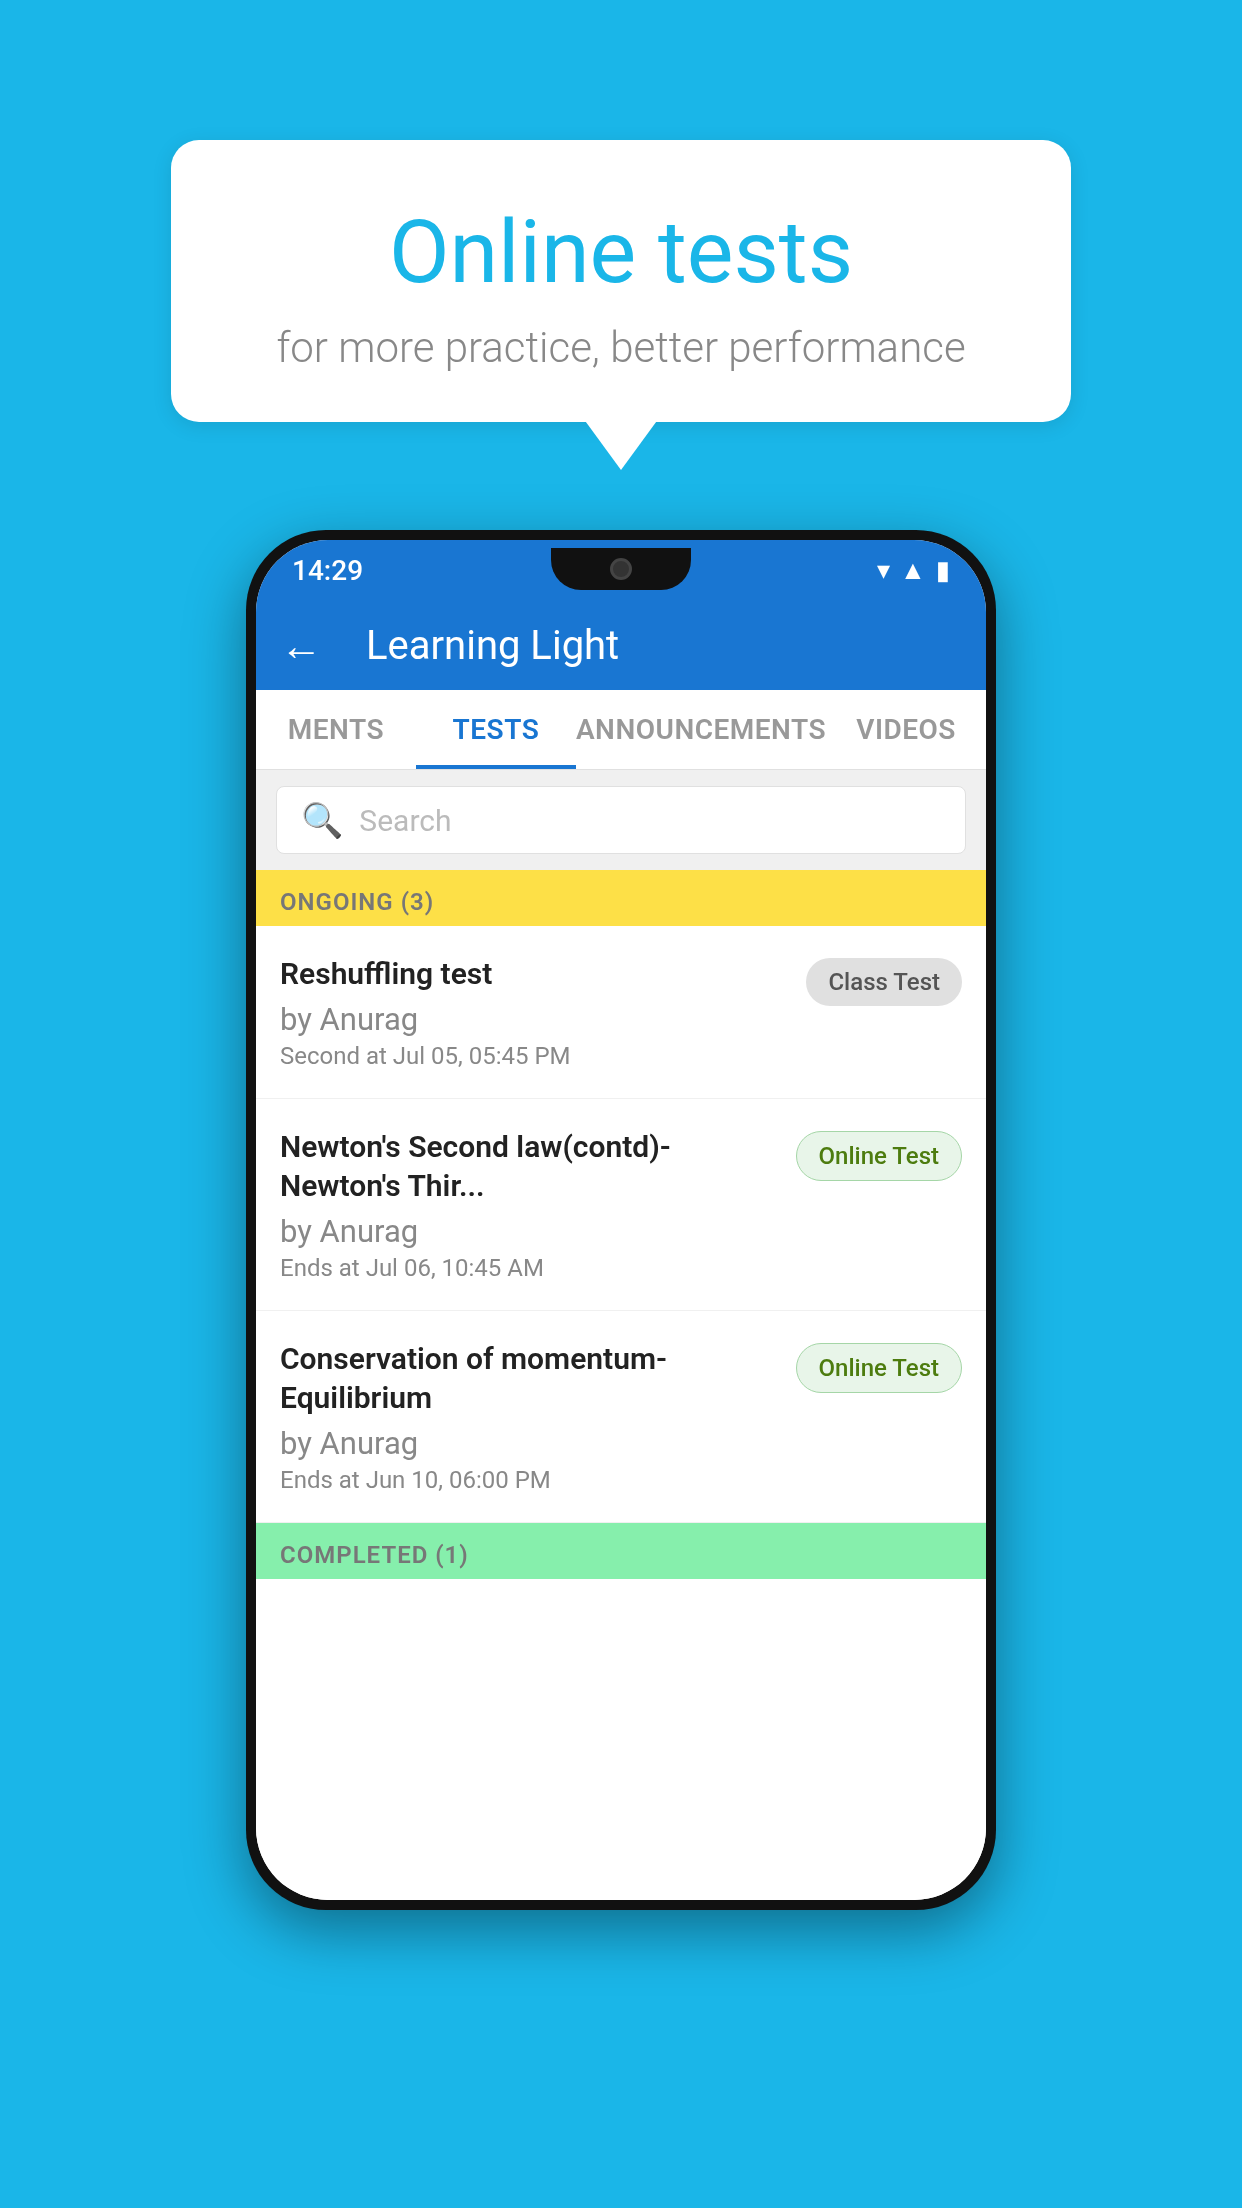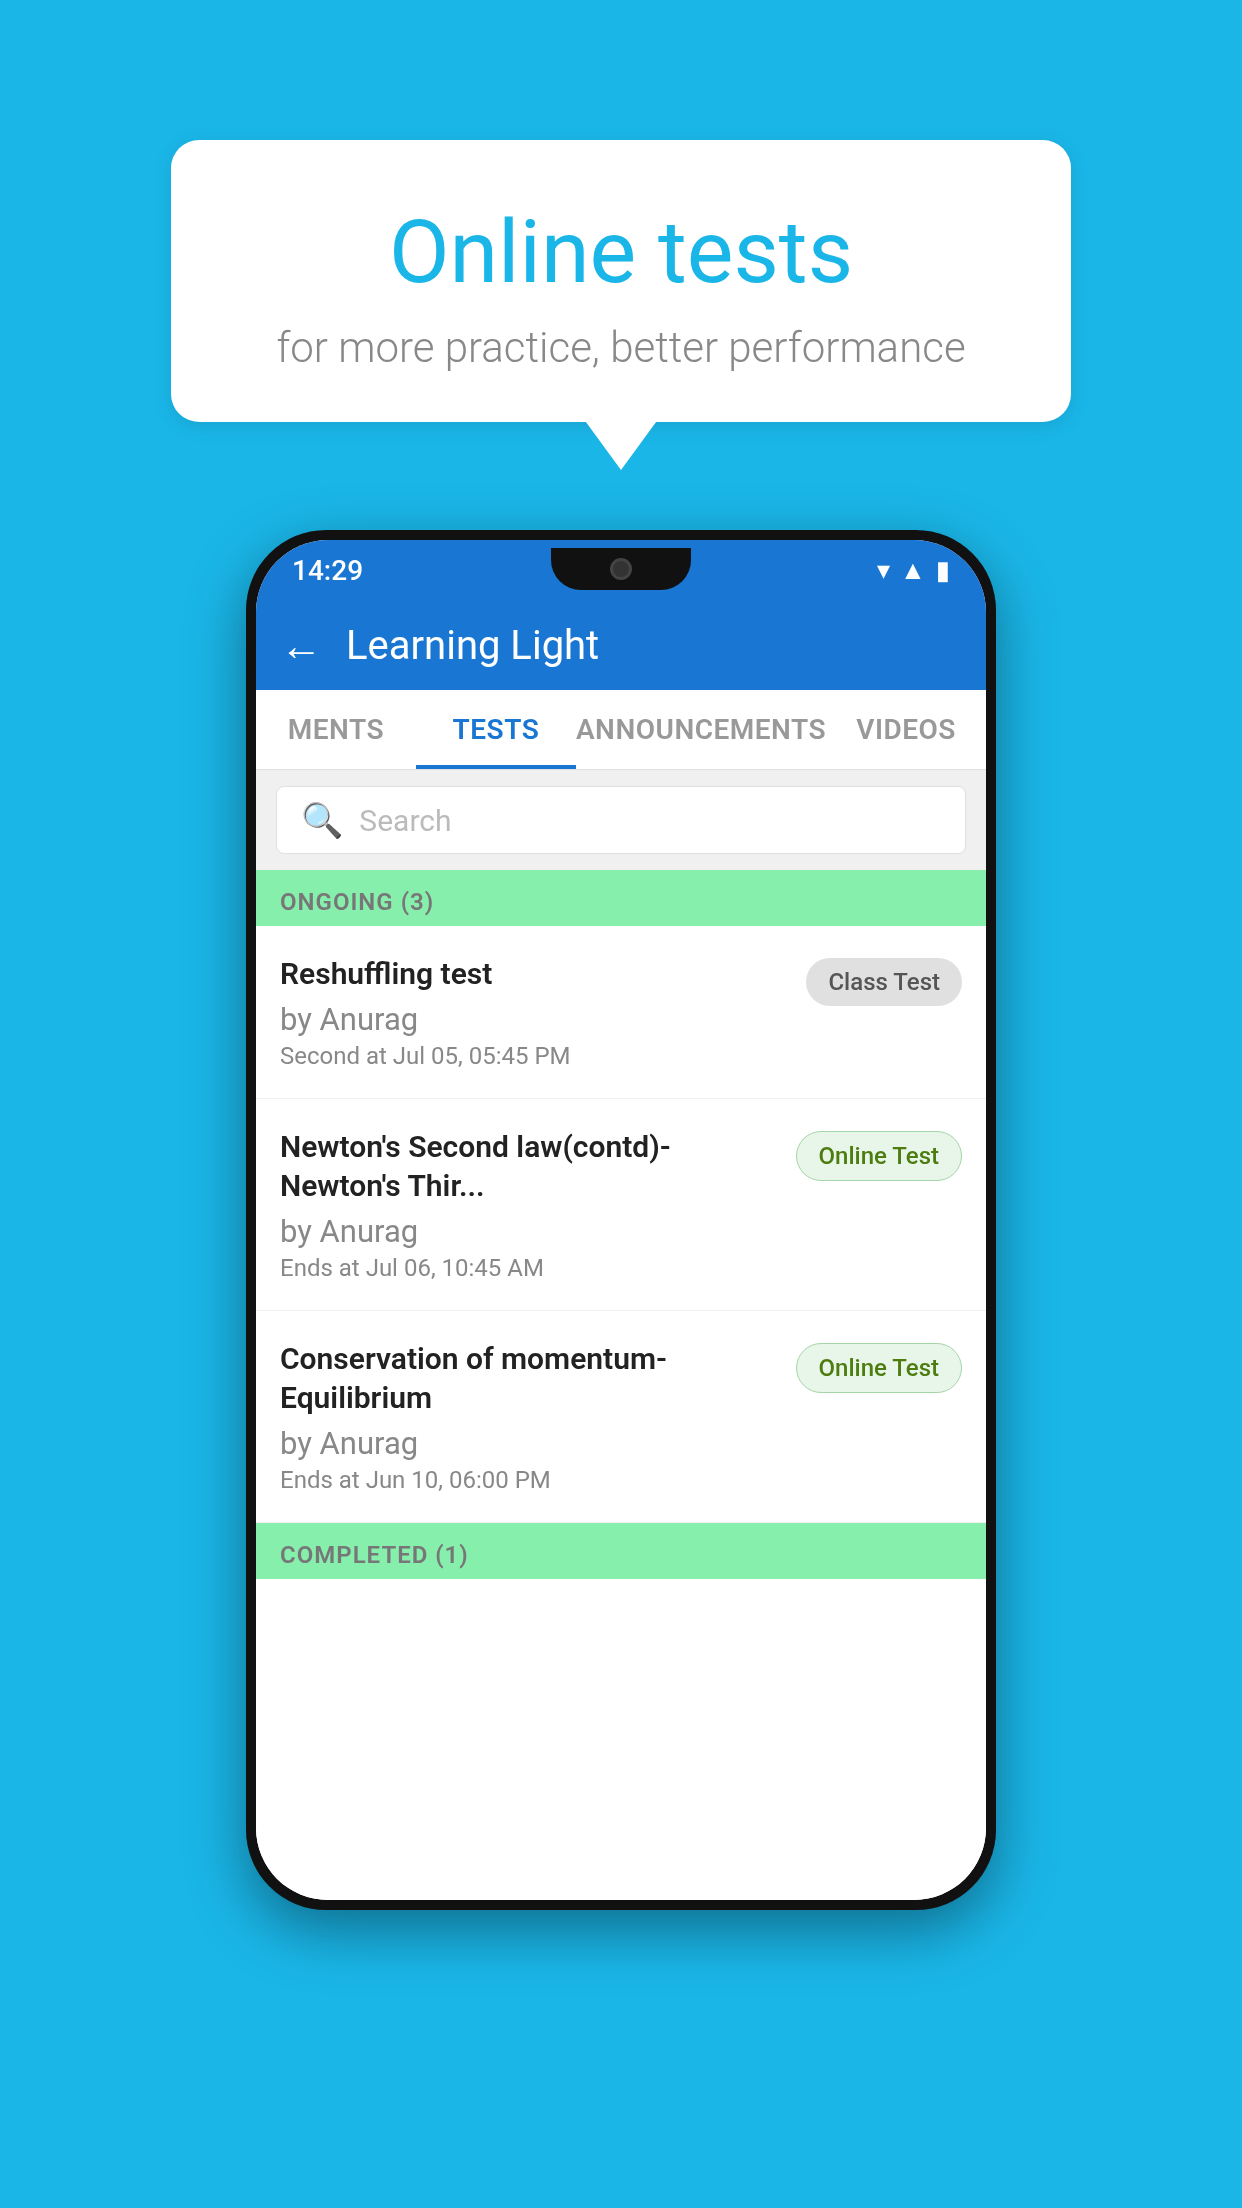--- a/index.html
+++ b/index.html
@@ -165,20 +165,21 @@
       color: white;
       font-size: 42px;
       margin-right: 24px;
       cursor: pointer;
     }
 
     .app-title {
       color: white;
       font-size: 40px;
       font-weight: 400;
+      margin-left: 20px;
     }
 
     
     .tabs {
       background: white;
       display: flex;
       height: 80px;
       align-items: center;
       border-bottom: 1px solid #e0e0e0;
       flex-shrink: 0;
@@ -236,21 +237,21 @@
       font-size: 34px;
     }
 
     .search-placeholder {
       color: #bbb;
       font-size: 30px;
     }
 
     
     .section-header {
-      background: #86efac;
+      background: #fde047;
       padding: 18px 24px 10px;
       font-size: 24px;
       font-weight: 600;
       color: #777;
       letter-spacing: 1px;
       flex-shrink: 0;
     }
 
     
     .tests-list {

